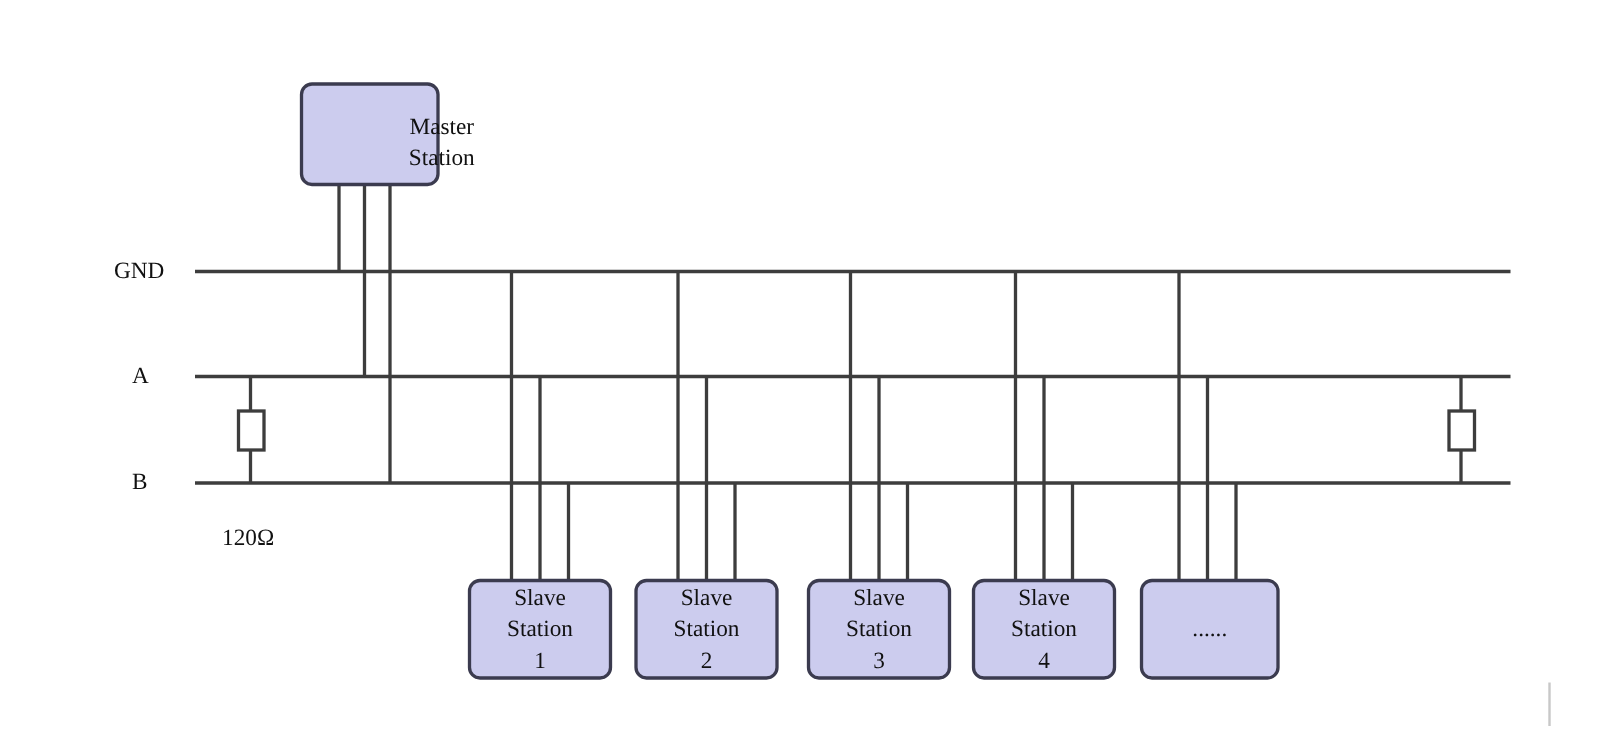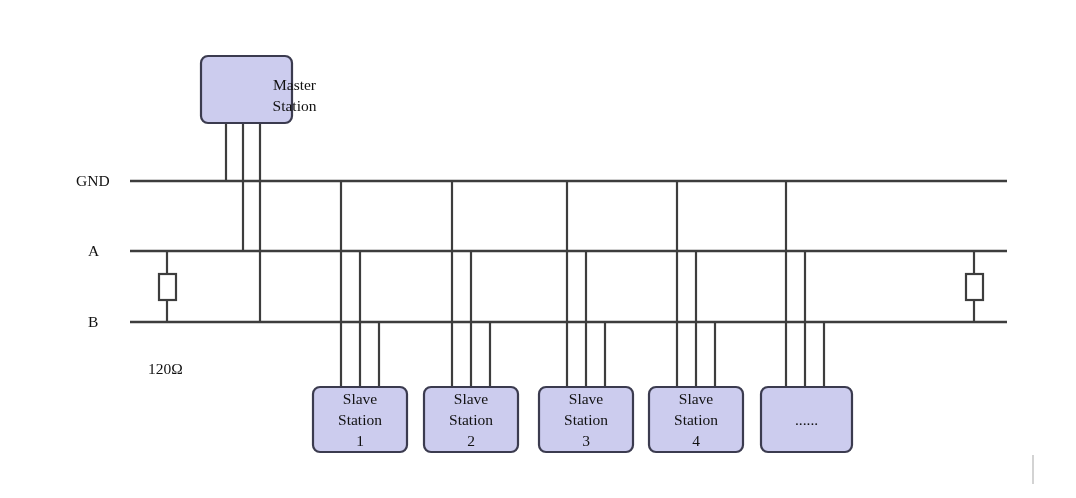--- a/index.html
+++ b/index.html
@@ -114,21 +114,21 @@
   <rect x="649" y="387" width="94" height="65" rx="7" ry="7" fill="#ccccee" stroke="#3b3b4f" stroke-width="2.2"></rect>
   <rect x="761" y="387" width="91" height="65" rx="7" ry="7" fill="#ccccee" stroke="#3b3b4f" stroke-width="2.2"></rect>
 
   <line x1="1033" y1="455" x2="1033" y2="484" stroke="#c8c8c8" stroke-width="1.6"></line>
 </svg>
 
 <div class="bus-label" style="left:76px; top:172px;">GND</div>
 <div class="bus-label" style="left:88px; top:242px;">A</div>
 <div class="bus-label" style="left:88px; top:313px;">B</div>
 
-<div class="res-label" style="left:148px; top:360px;">120Ω</div>
+<div class="res-label" style="left:148px; top:350px;">120Ω</div>
 
 <div class="box-label" style="left:201px; top:56px; width:91px; height:77px;margin-left:48px;">
   <span>Master</span>
   <span>Station</span>
 </div>
 
 <div class="box-label" style="left:313px; top:387px; width:94px; height:65px;">
   <span>Slave</span>
   <span>Station</span>
   <span>1</span>

